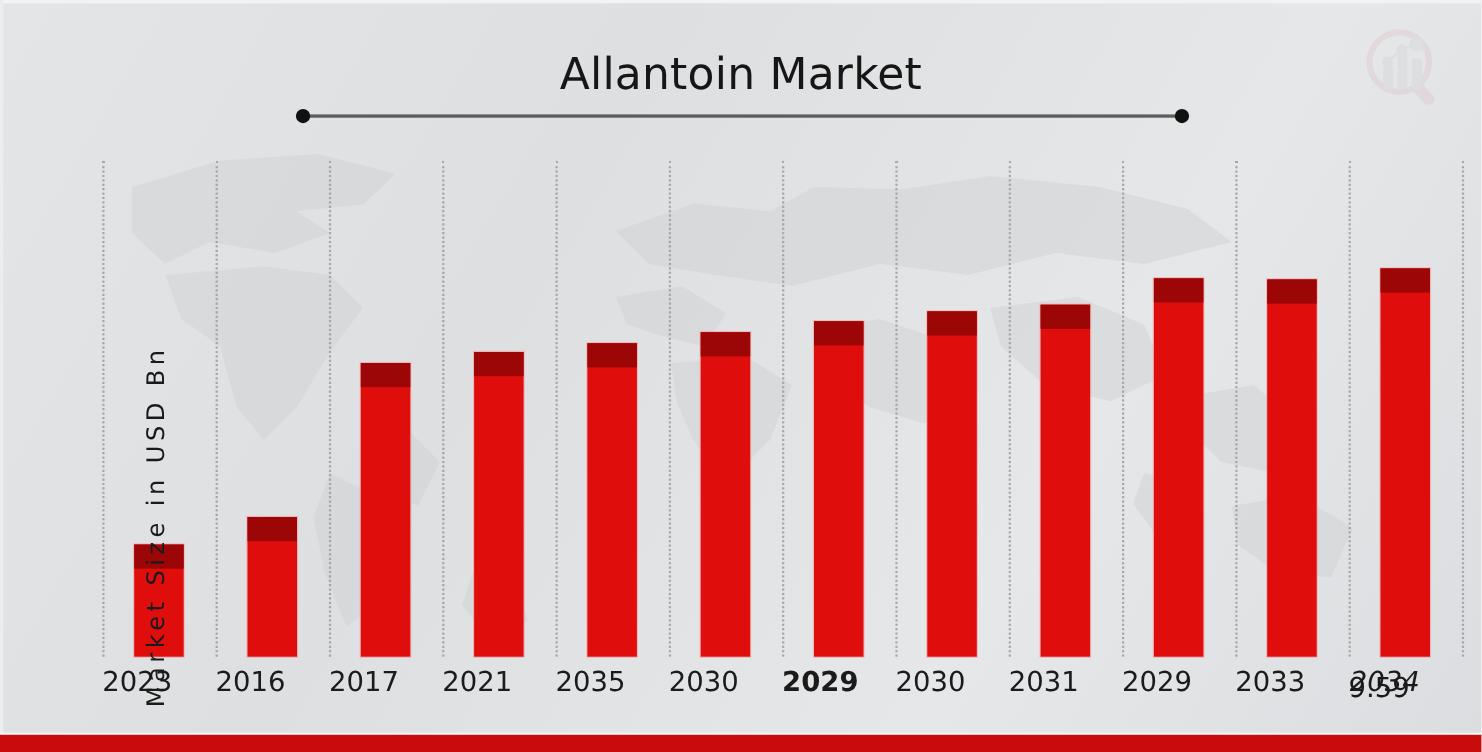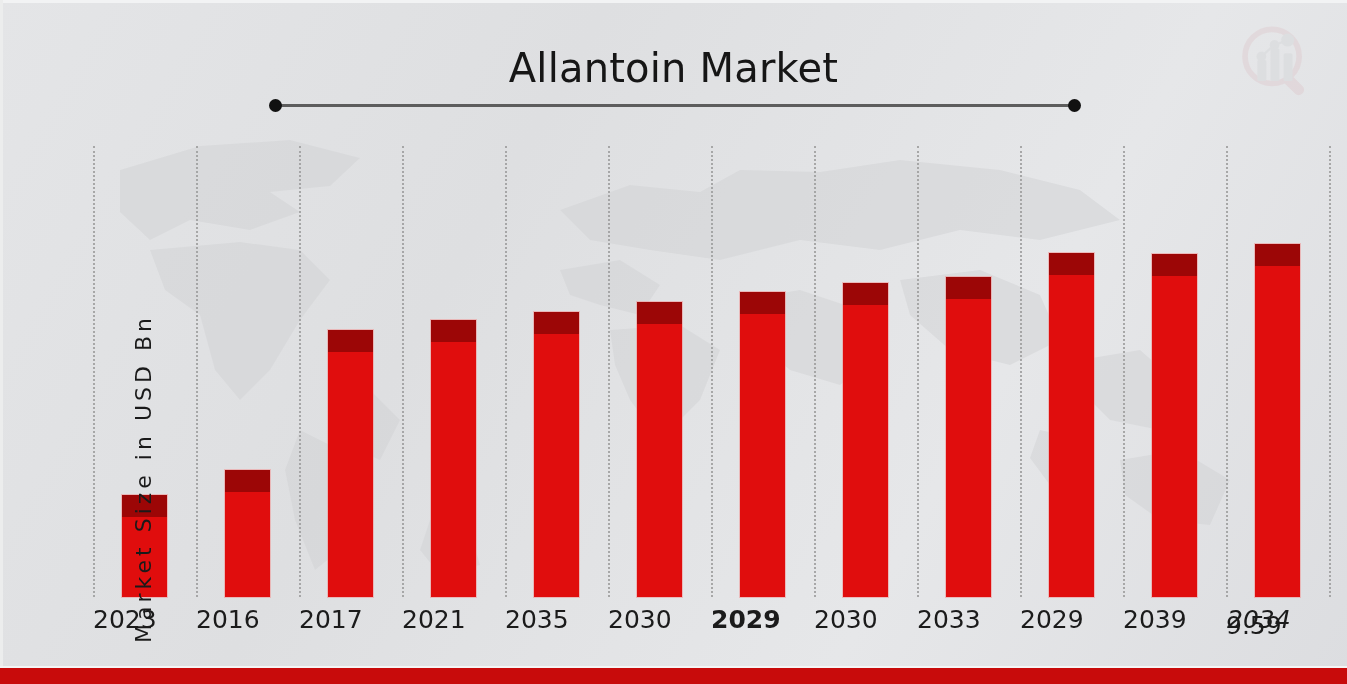--- a/index.html
+++ b/index.html
@@ -203,21 +203,21 @@
 
   <div class="x-axis" id="xaxis">
       <div class="x-tick" style="left: 0px;">2023</div>
       <div class="x-tick" style="left: 103px;">2016</div>
       <div class="x-tick" style="left: 206px;">2017</div>
       <div class="x-tick" style="left: 309px;">2021</div>
       <div class="x-tick" style="left: 412px;">2035</div>
       <div class="x-tick" style="left: 515px;">2030</div>
       <div class="x-tick" style="left: 618px; font-weight: bold;">2029</div>
       <div class="x-tick" style="left: 721px;">2030</div>
-      <div class="x-tick" style="left: 824px;">2033</div>
+      <div class="x-tick" style="left: 824px;">2031</div>
       <div class="x-tick" style="left: 927px;">2029</div>
-      <div class="x-tick" style="left: 1030px;">2039</div>
+      <div class="x-tick" style="left: 1030px;">2033</div>
       <div class="x-tick" style="left: 1134px; font-style: italic;">2034</div>
     </div>
 
   <div class="bottom-gap"></div>
   <div class="bottom-band"></div>
 </div>
 
 </body></html>

